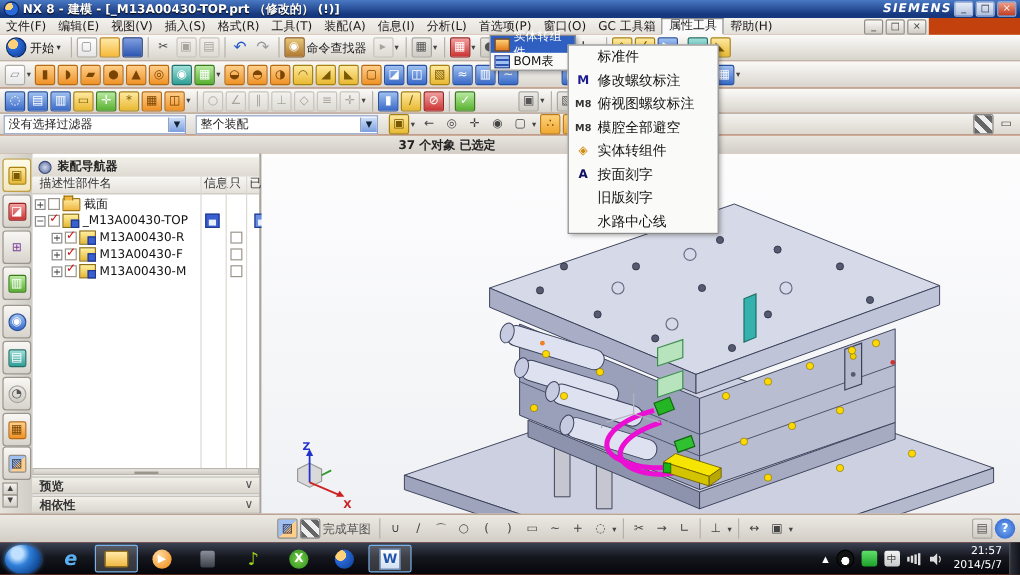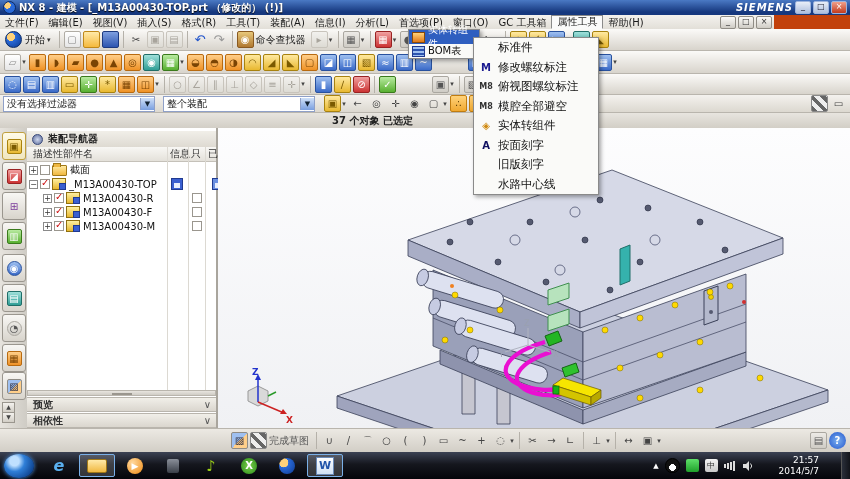--- a/index.html
+++ b/index.html
@@ -135,21 +135,21 @@
   .dev-g{width:12px;height:14px;background:linear-gradient(#8a8f99,#3a3f48);border-radius:2px;}
   .note-g{color:#9fd418;font-size:15px;}
   .xls-g{width:16px;height:16px;border-radius:50%;background:radial-gradient(#7ad04a,#2a8a1a);color:#fff;font-size:10px;font-weight:bold;text-align:center;line-height:16px;}
   .nx-g{width:16px;height:16px;border-radius:50%;background:radial-gradient(circle at 30% 30%,#ffd27a 0 28%,#2a6ad8 30%,#0d3a90);}
   .word-g{width:16px;height:16px;background:linear-gradient(#fff,#cfe0f4);border:1px solid #6a8ab8;color:#2255aa;font-weight:bold;font-size:11px;text-align:center;line-height:15px;}
   #tray{margin-left:auto;display:flex;align-items:center;color:#fff;}
   .tray-ico{margin:0 3px;flex:none;display:flex;align-items:center;justify-content:center;}
   .qq-g{width:13px;height:13px;border-radius:50% 50% 45% 45%;background:radial-gradient(circle at 50% 65%,#fff 0 30%,#111 33%);border:1px solid #000;}
   .grn-g{width:13px;height:13px;background:linear-gradient(#5fe06a,#1fa02a);border-radius:2px;}
   .ime-g{width:13px;height:13px;background:linear-gradient(#f4f4f4,#c8c8c8);border-radius:2px;color:#333;font-size:8px;text-align:center;line-height:13px;}
-  .clock{text-align:right;font-size:9px;line-height:11px;color:#fff;margin:0 22px;}
+  .clock{text-align:right;font-size:9px;line-height:11px;color:#fff;margin:0 6px;}
   .showdesk{width:8px;height:27px;background:linear-gradient(90deg,#2a2f3a,#12141a);border-left:1px solid #555;flex:none;}
   .bars span{display:inline-block;width:2px;background:#ddd;margin-right:1px;vertical-align:bottom;}
 </style>
 </head>
 <body>
 
 <div class="screen">
 
   <div id="titlebar">
     <span class="nxico"></span>

